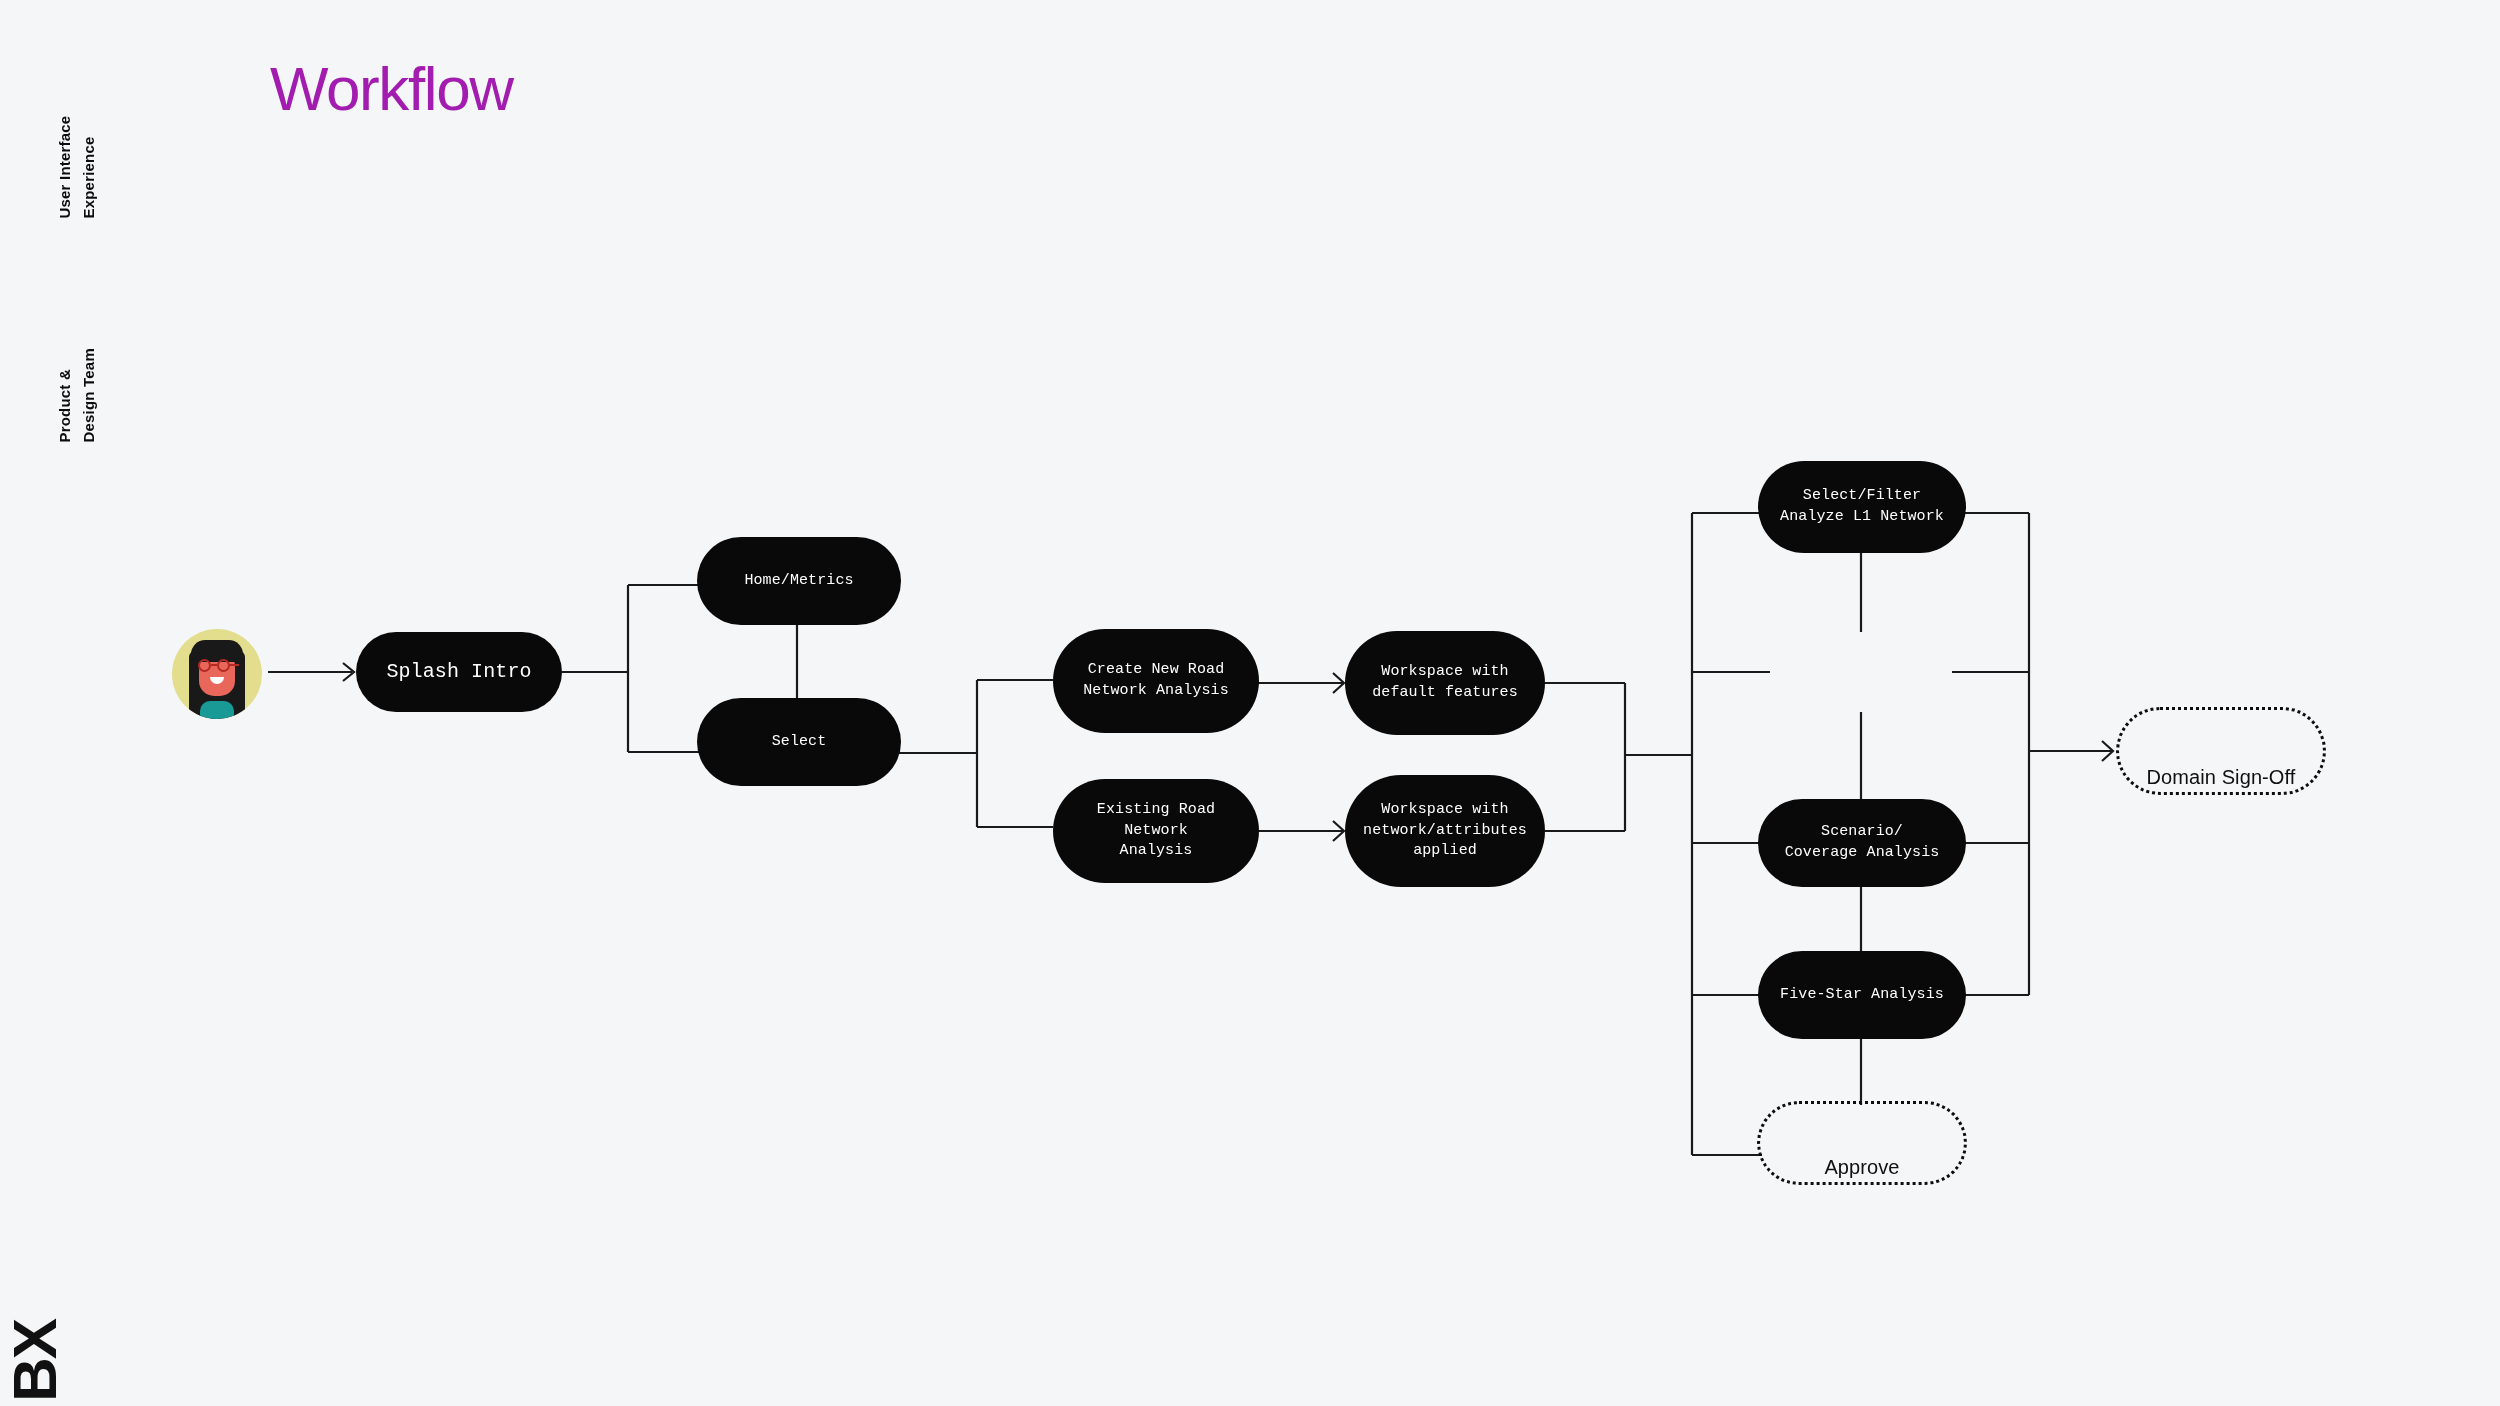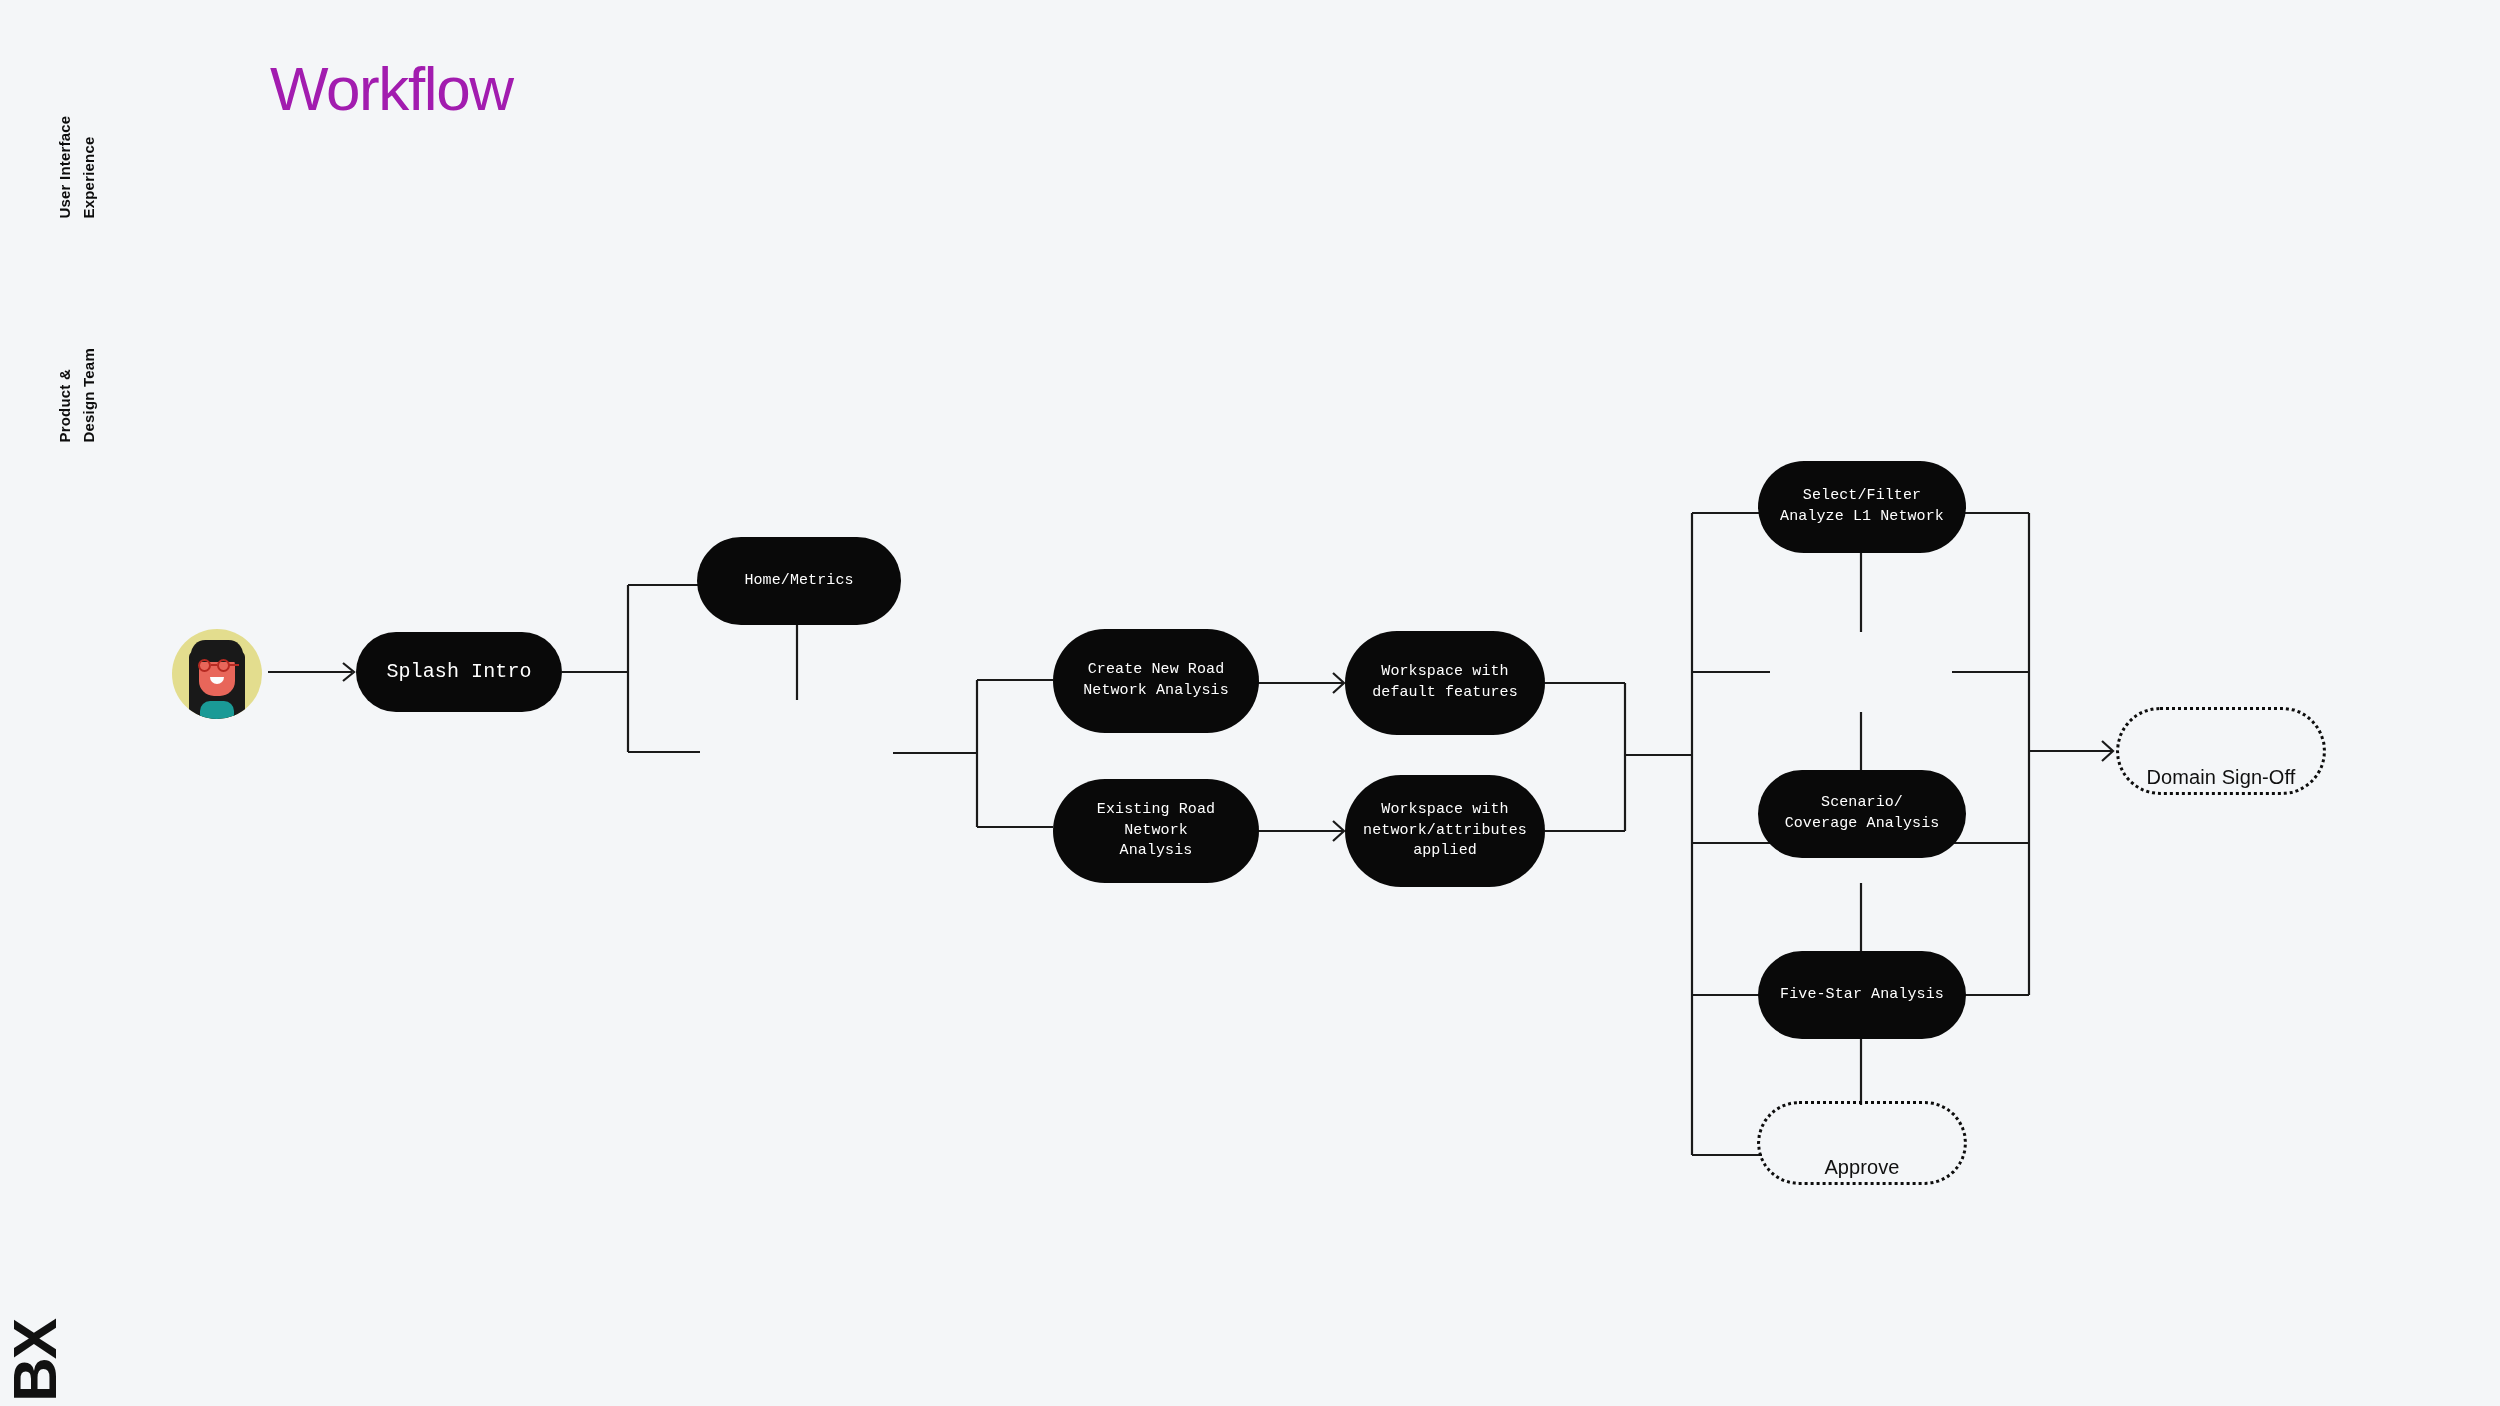--- a/index.html
+++ b/index.html
@@ -258,20 +258,23 @@
   </svg>
 
   <div class="node solid fs-lg" style="left:356px;  top:632px;  width:206px; height:80px;">
     <span class="node-label">Splash Intro</span>
   </div>
 
   <div class="node solid fs-sm" style="left:697px;  top:537px;  width:204px; height:88px;">
     <span class="node-label">Home/Metrics</span>
   </div>
 
+  <div class="node solid fs-sm" style="left:697px;  top:698px;  width:204px; height:88px;">
+    <span class="node-label">Select</span>
+  </div>
 
   <div class="node solid fs-sm" style="left:1053px; top:629px;  width:206px; height:104px;">
     <span class="node-label">Create New Road
 Network Analysis</span>
   </div>
 
   <div class="node solid fs-sm" style="left:1053px; top:779px;  width:206px; height:104px;">
     <span class="node-label">Existing Road Network
 Analysis</span>
   </div>
@@ -286,21 +289,21 @@
 network/attributes
 applied</span>
   </div>
 
   <div class="node solid fs-sm" style="left:1758px; top:461px;  width:208px; height:92px;">
     <span class="node-label">Select/Filter
 Analyze L1 Network</span>
   </div>
 
 
-  <div class="node solid fs-sm" style="left:1758px; top:770px;  width:208px; height:88px;">
+  <div class="node solid fs-sm" style="left:1758px; top:799px;  width:208px; height:88px;">
     <span class="node-label">Scenario/
 Coverage Analysis</span>
   </div>
 
   <div class="node solid fs-sm" style="left:1758px; top:951px;  width:208px; height:88px;">
     <span class="node-label">Five-Star Analysis</span>
   </div>
 
   <div class="node dotted fs-lg" style="left:1757px; top:1101px; width:210px; height:84px;">
     <span class="node-label">Approve</span>

